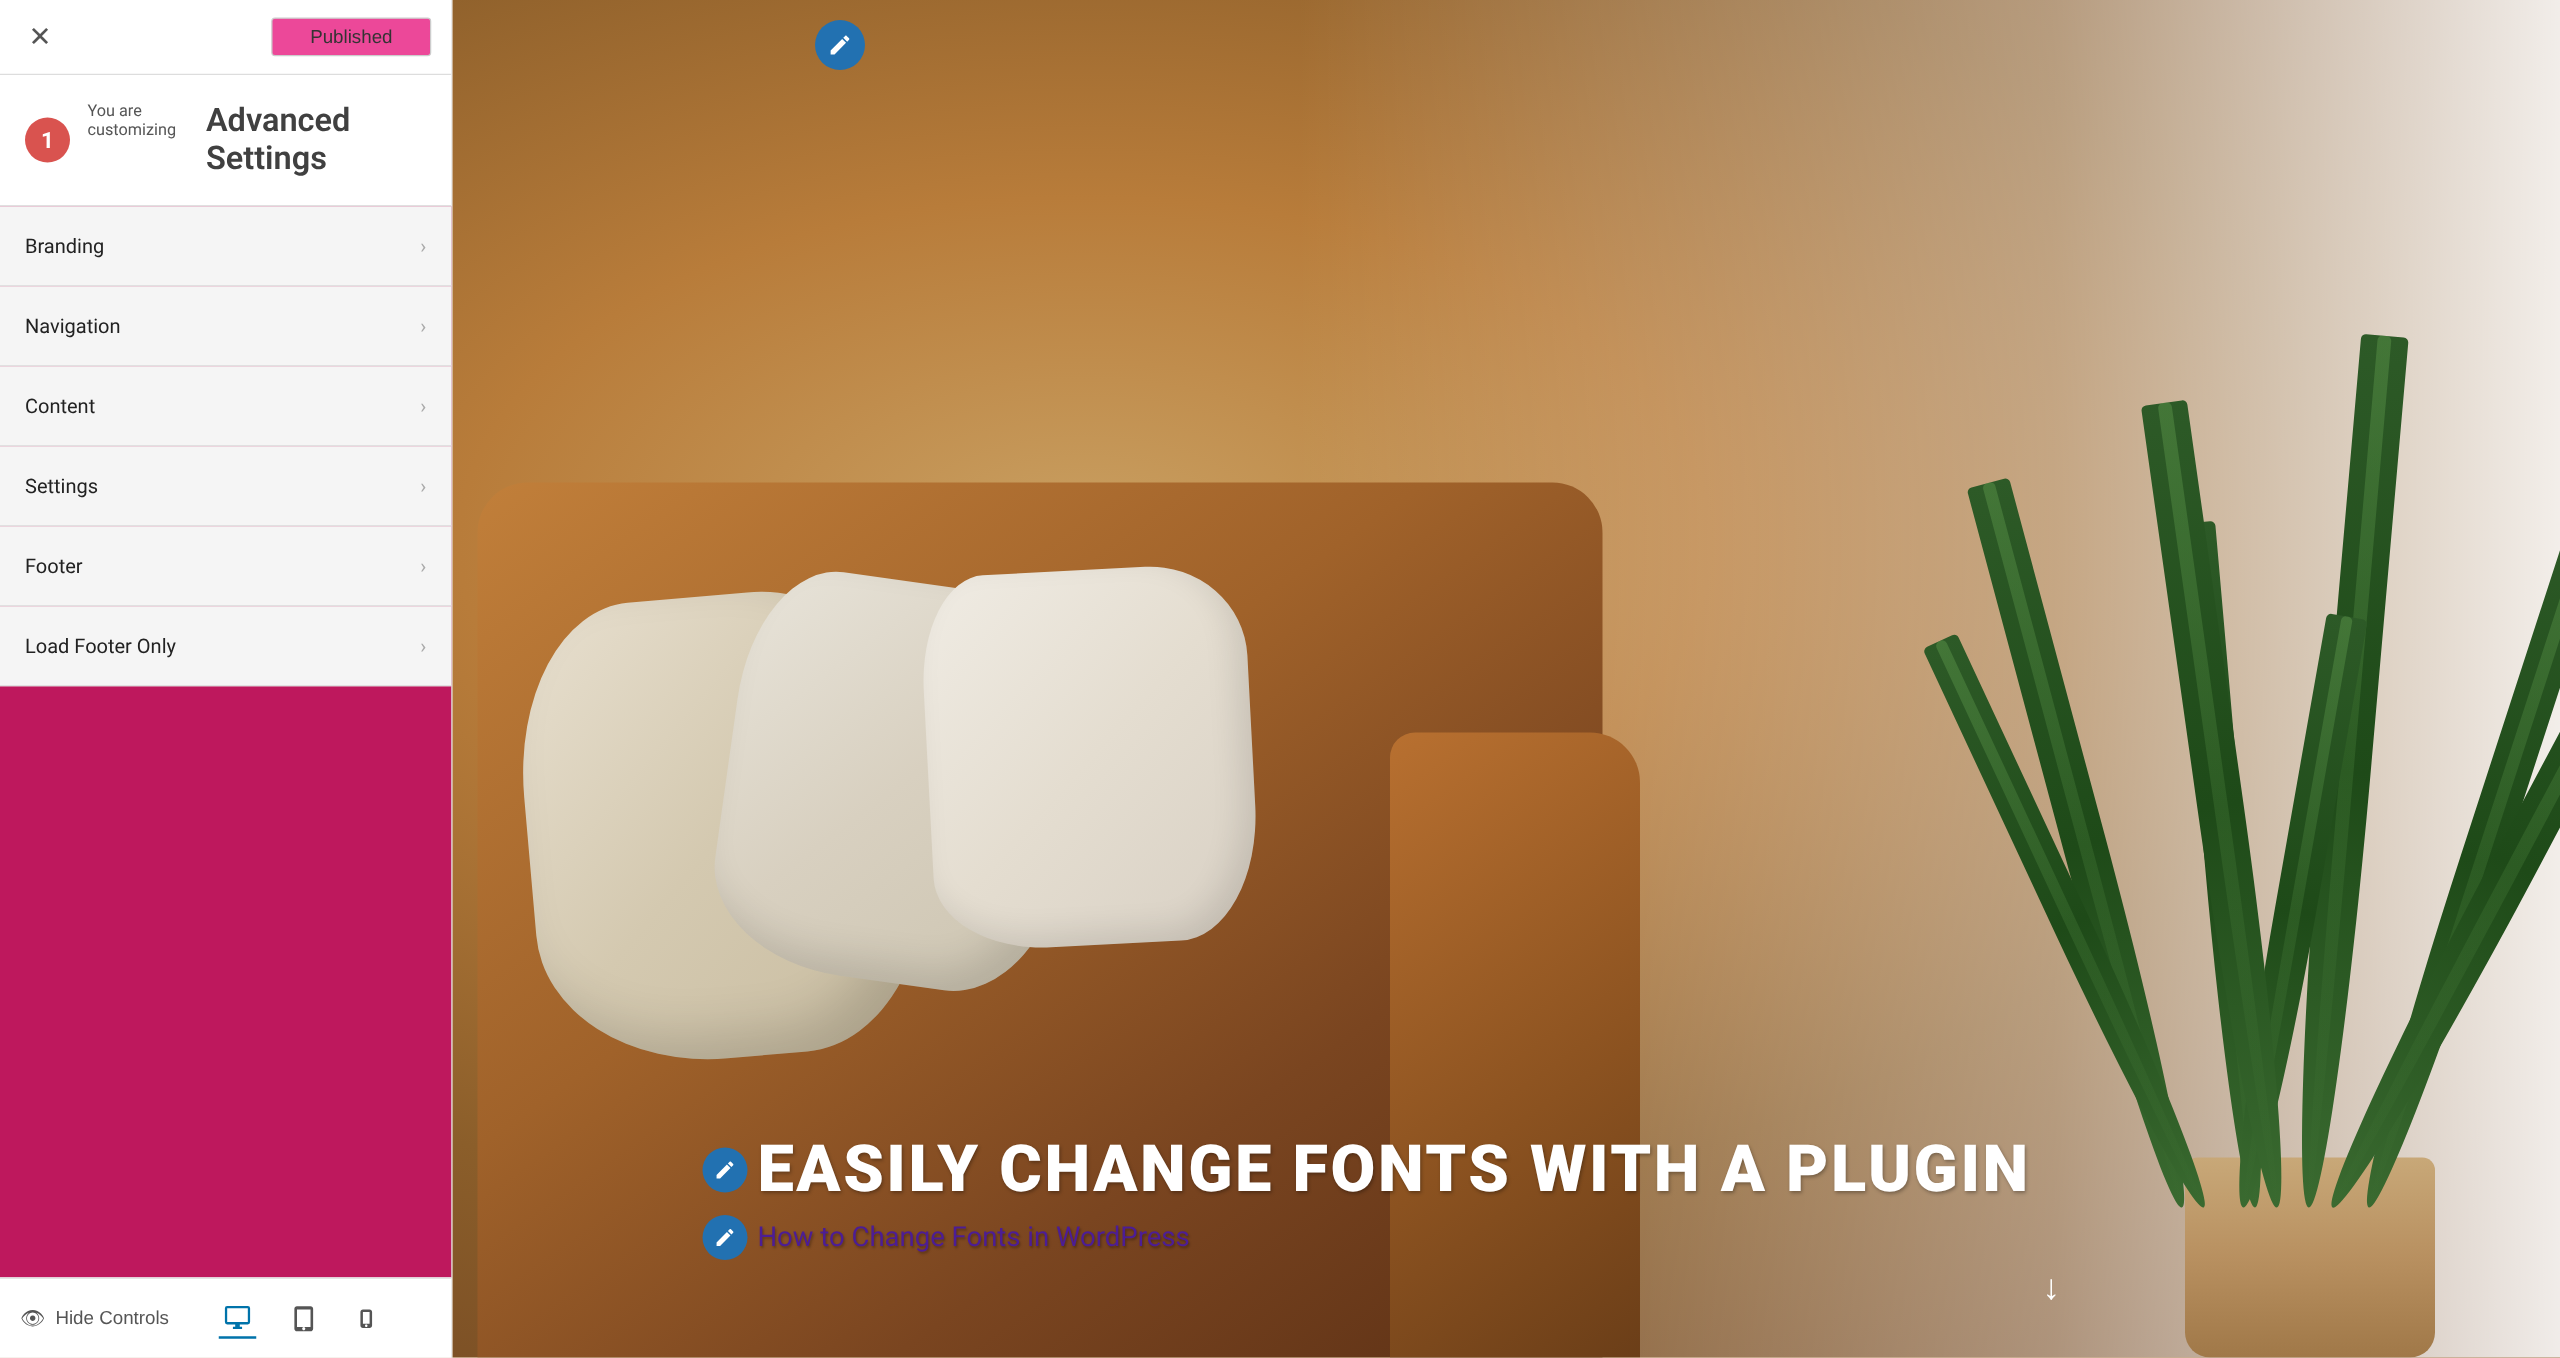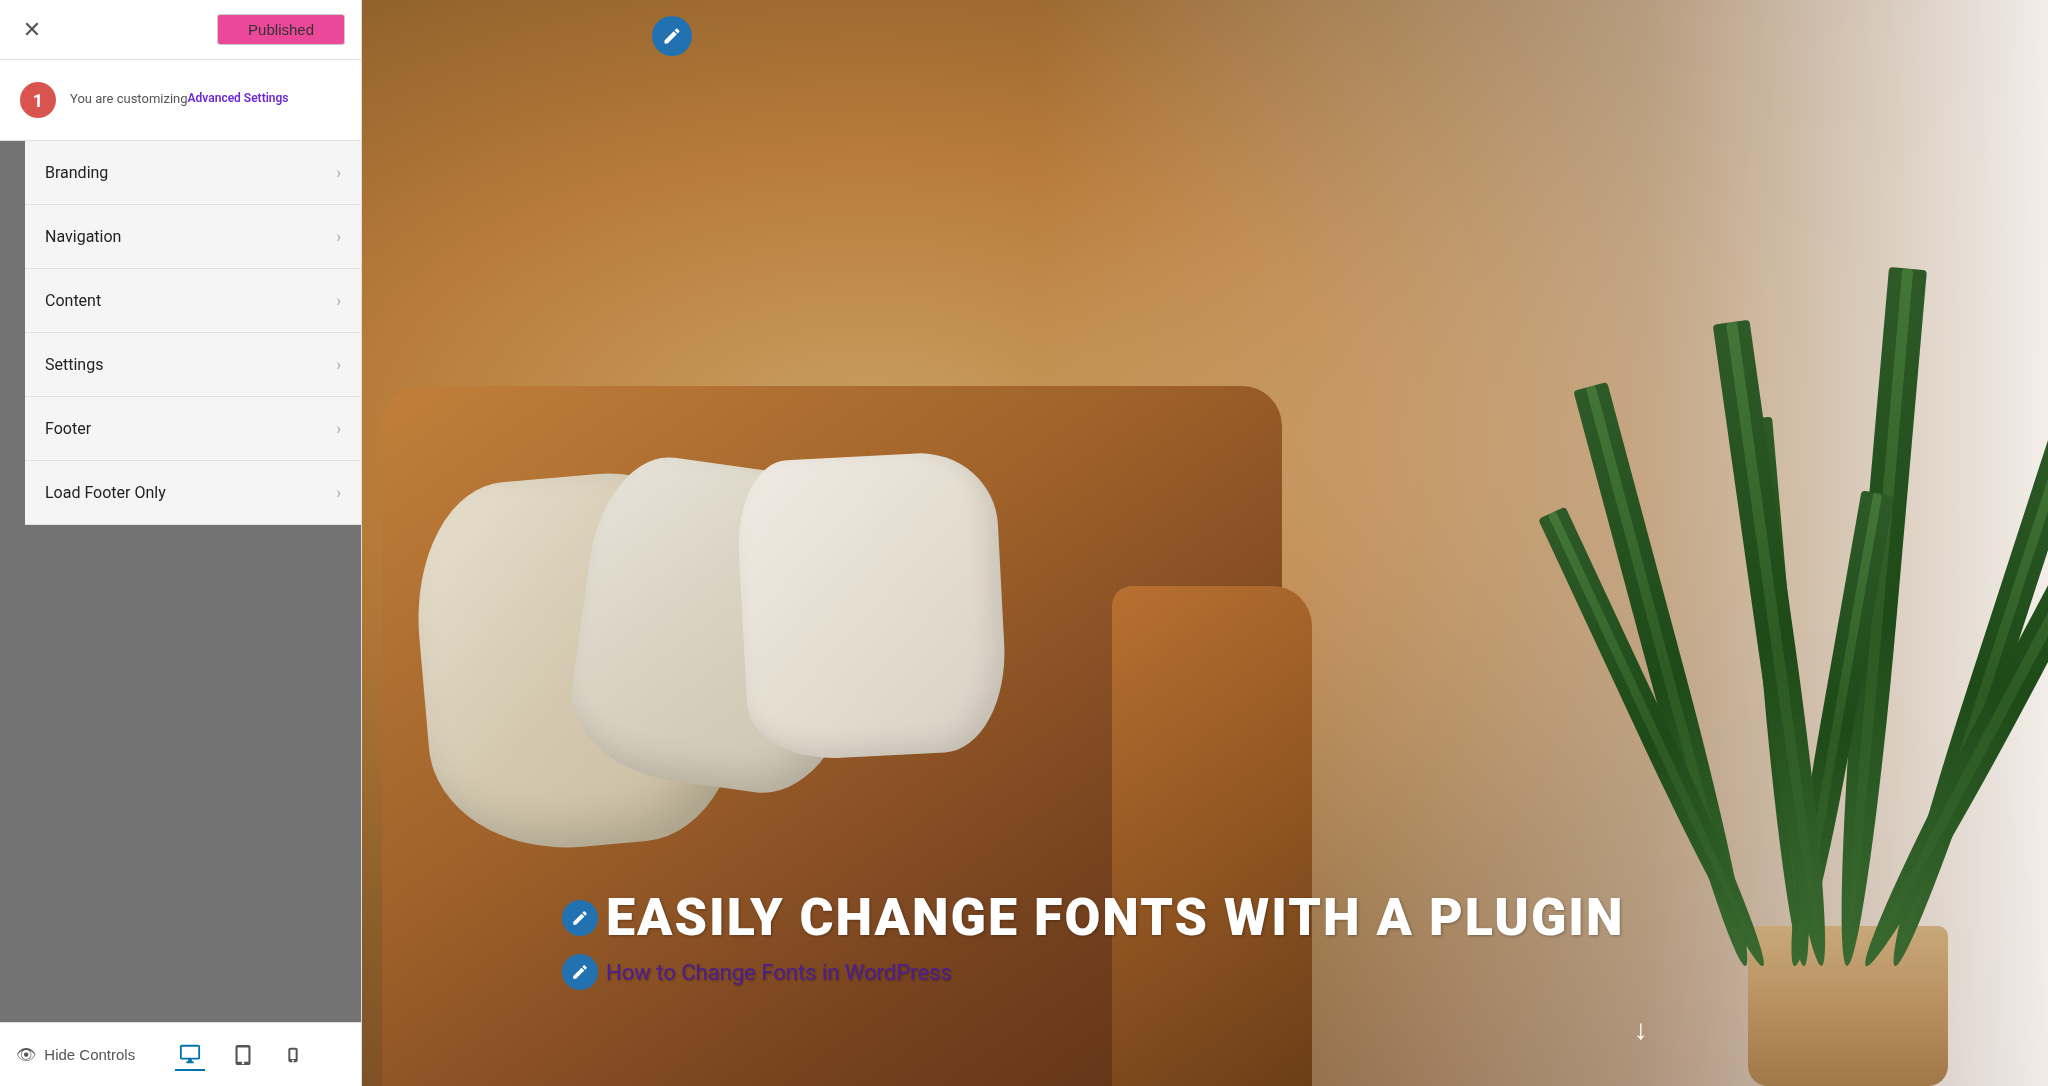--- a/index.html
+++ b/index.html
@@ -83,30 +83,29 @@
       flex-direction: row;
     }
 
     .customizing-label {
       font-size: 13px;
       color: #555;
       margin-bottom: 3px;
     }
 
     .customizing-title {
-      font-size: 12px;
+      font-size: 26px;
       font-weight: 600;
-      color: #6d28d9;
+      color: #404040;
     }
 
     
     .menu-list {
       flex: 1;
-      background: #737373;
-      padding-left: 25px;
+      background: #be185d;
     }
 
     .menu-item {
       display: flex;
       align-items: center;
       justify-content: space-between;
       padding: 0 20px;
       height: 64px;
       border-bottom: 1px solid #e0e0e0;
       background: #f5f5f5;
@@ -314,21 +313,21 @@
     .leaf-3 { width: 38px; height: 700px; left: 220px; bottom: 0; transform: rotate(5deg); transform-origin: bottom center; }
     .leaf-4 { width: 34px; height: 580px; left: 270px; bottom: 0; transform: rotate(18deg); transform-origin: bottom center; }
     .leaf-5 { width: 30px; height: 500px; left: 140px; bottom: 0; transform: rotate(-25deg); transform-origin: bottom center; }
     .leaf-6 { width: 36px; height: 620px; left: 240px; bottom: 0; transform: rotate(28deg); transform-origin: bottom center; }
     .leaf-7 { width: 33px; height: 480px; left: 170px; bottom: 0; transform: rotate(10deg); transform-origin: bottom center; }
     .leaf-8 { width: 37px; height: 650px; left: 195px; bottom: 0; transform: rotate(-8deg); transform-origin: bottom center; }
 
     
     .preview-overlay {
       position: absolute;
-      bottom: 96px;
+      bottom: 78px;
       left: 200px;
       z-index: 10;
     }
 
     .overlay-title {
       font-size: 52px;
       font-weight: 900;
       color: #fff;
       letter-spacing: 2px;
       text-transform: uppercase;

